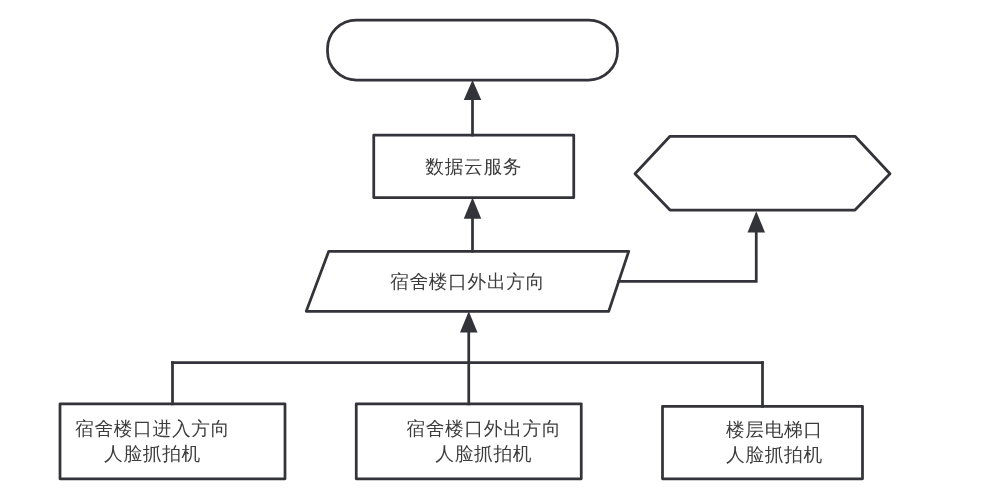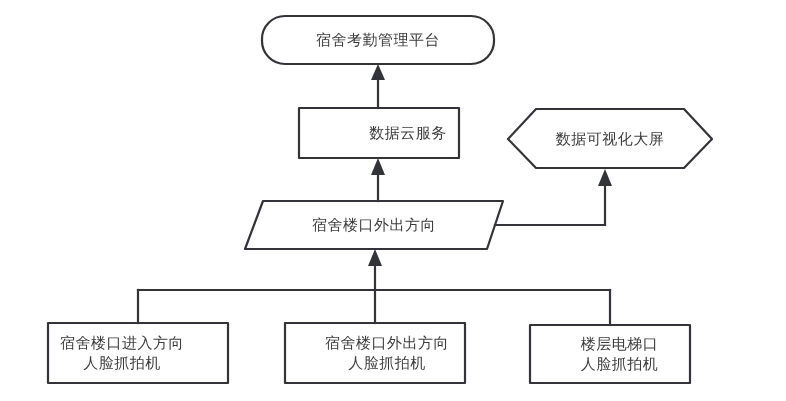--- a/index.html
+++ b/index.html
@@ -51,21 +51,21 @@
     justify-content: center;
     text-align: center;
     color: #3c3c3c;
     font-size: 15px;
     line-height: 20px;
     letter-spacing: 0.5px;
     white-space: pre-line;
     pointer-events: none;
   }
   .label-platform { left: 262px; top: 16px; width: 232px; height: 48px; }
-  .label-cloud    { left: 299px; top: 108px; width: 160px; height: 50px; margin-left: 29px; }
+  .label-cloud    { left: 299px; top: 108px; width: 160px; height: 50px; }
   .label-screen   { left: 508px; top: 109px; width: 204px; height: 60px; }
   .label-edge     { left: 245px; top: 201px; width: 258px; height: 48px; }
   .label-cam1     { left: 48px;  top: 323px; width: 148px; height: 60px; }
   .label-cam2     { left: 297px; top: 323px; width: 180px; height: 60px; }
   .label-cam3     { left: 530px; top: 325px; width: 179px; height: 58px; }
 </style>
 </head>
 <body>
 
 <div id="diagram-root">
@@ -108,25 +108,23 @@
 
     <g>
       <path class="connector" d="M 138 290 L 610 290"></path>
       <path class="connector" d="M 138 290 L 138 323"></path>
       <path class="connector" d="M 375 290 L 375 323"></path>
       <path class="connector" d="M 610 290 L 610 325"></path>
     </g>
 
   </svg>
 
-  <div class="node-label label-platform">宿舍考勤管理平台</div>
 
   <div class="node-label label-cloud">数据云服务</div>
 
-  <div class="node-label label-screen">数据可视化大屏</div>
 
   <div class="node-label label-edge">宿舍楼口外出方向</div>
 
   <div class="node-label label-cam1">宿舍楼口进入方向
 人脸抓拍机</div>
 
   <div class="node-label label-cam2">宿舍楼口外出方向
 人脸抓拍机</div>
 
   <div class="node-label label-cam3">楼层电梯口

